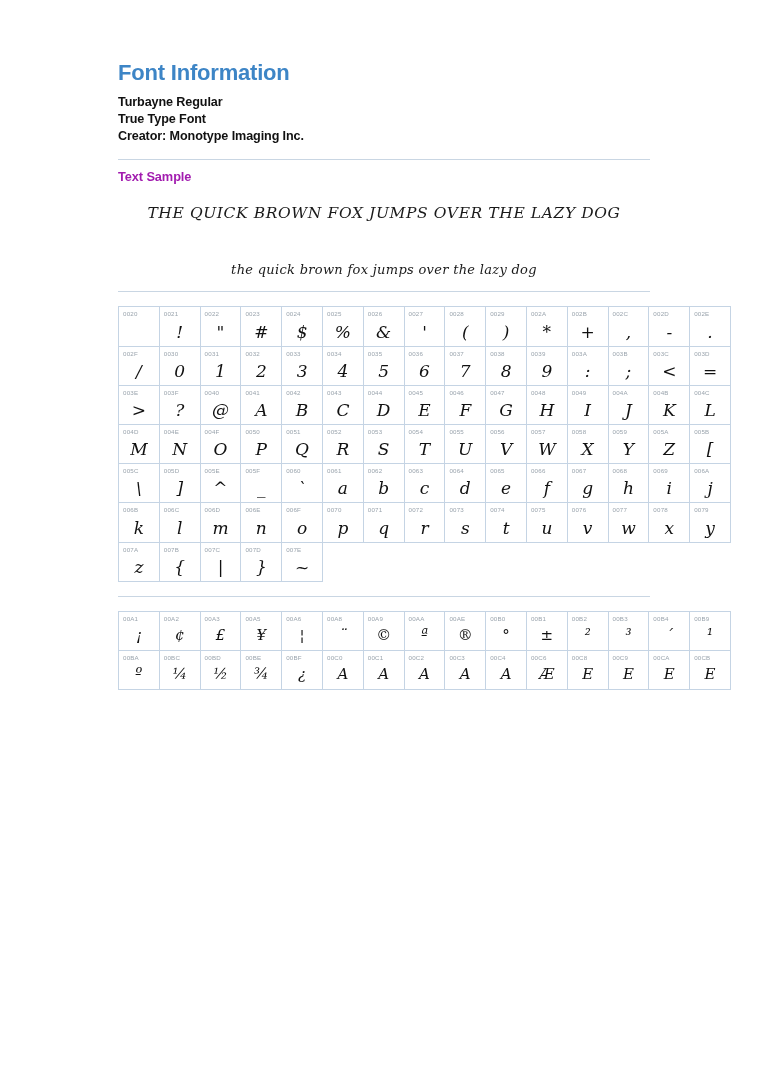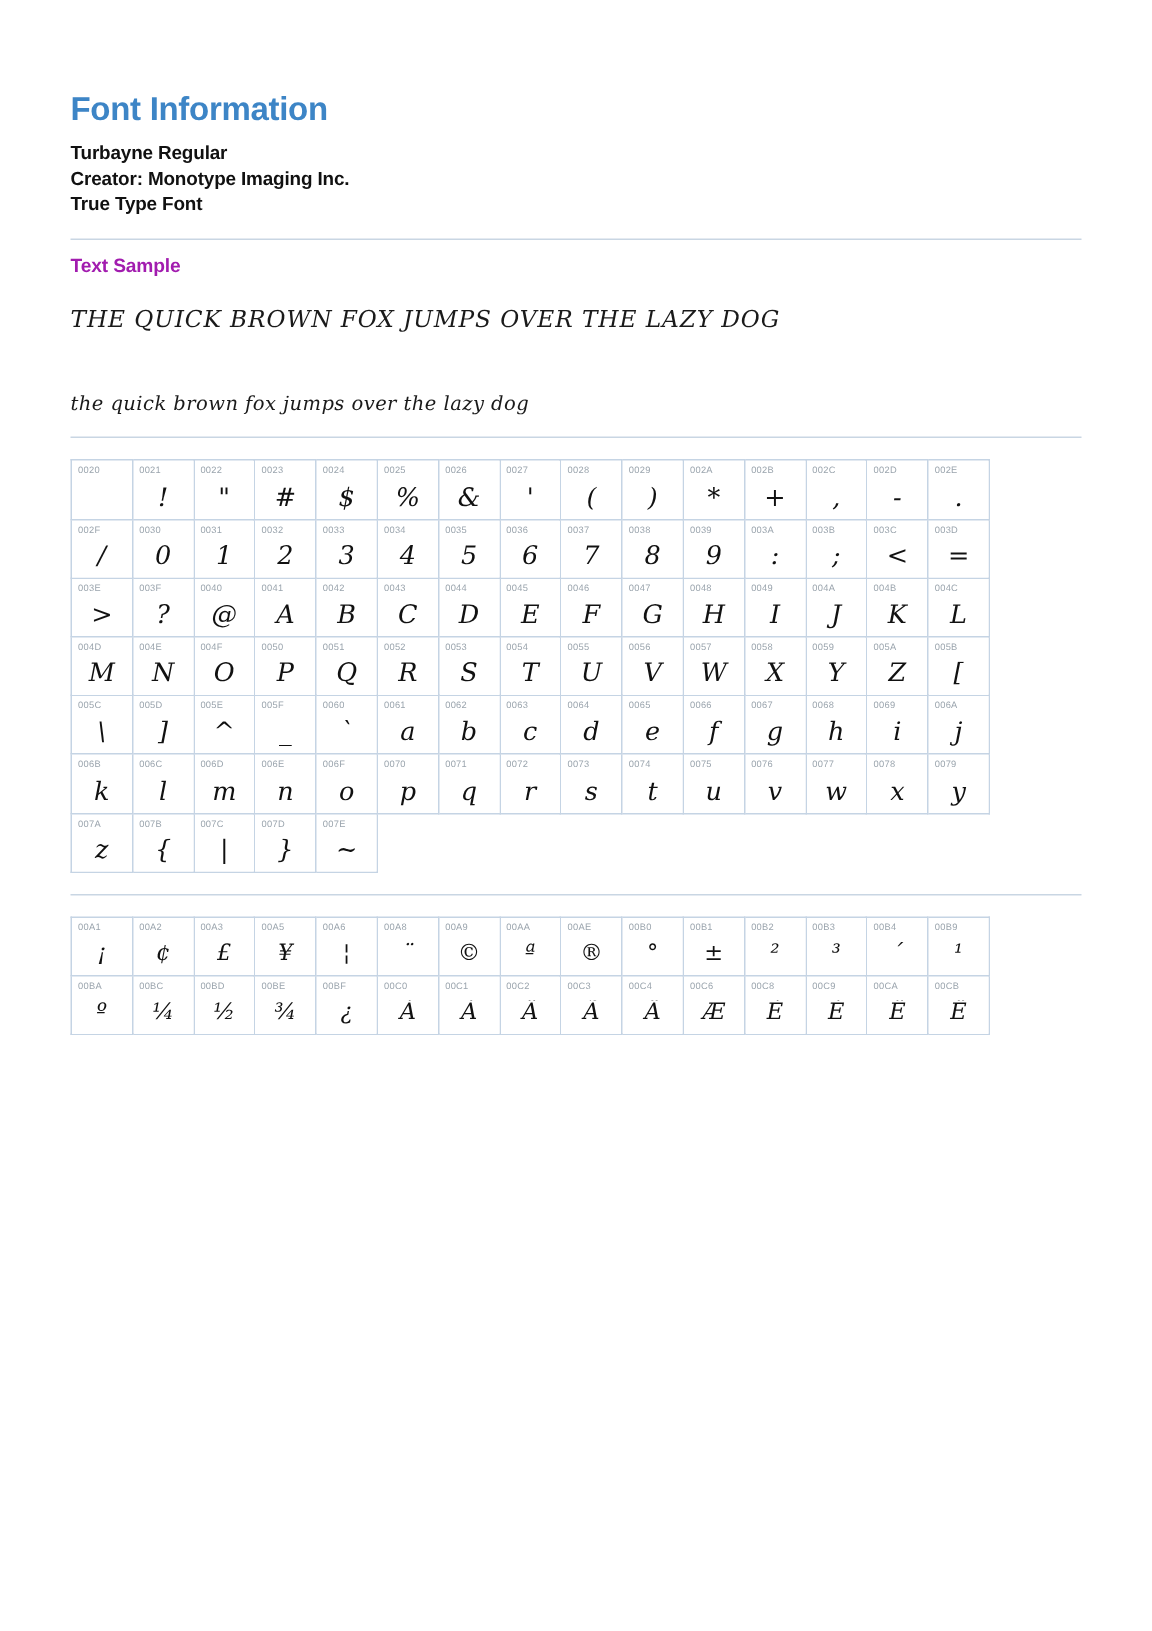--- a/index.html
+++ b/index.html
@@ -8,21 +8,21 @@
     width: 768px;
     height: 1087px;
     background: #ffffff;
     font-family: "Liberation Sans", sans-serif;
     color: #000000;
     overflow: hidden;
   }
   .page {
     width: 768px;
     height: 1087px;
-    padding: 0 47px;
+    padding: 0 118px;
     position: relative;
   }
 
   
   .doc-title {
     font-size: 22px;
     font-weight: bold;
     color: #3d85c6;
     letter-spacing: -0.2px;
     margin: 0;
@@ -52,20 +52,21 @@
     font-size: 12.8px;
     font-weight: bold;
     color: #a21caf;
     margin: 9px 0 0 0;
     letter-spacing: -0.1px;
   }
 
   
   .samples { padding-top: 12px; }
   .sample {
+    text-align: center;
     font-family: "DejaVu Serif", serif;
     font-style: italic;
     color: #1a1a1a;
     white-space: nowrap;
   }
   .sample-upper {
     font-size: 15.5px;
     letter-spacing: 0.6px;
     margin-top: 8px;
   }
@@ -123,22 +124,22 @@
 </style>
 </head>
 <body>
 
 <div class="page">
 
   <h1 class="doc-title">Font Information</h1>
 
   <ul class="meta-list">
     <li>Turbayne Regular</li>
+    <li>True Type Font</li>
     <li>Creator: Monotype Imaging Inc.</li>
-    <li>True Type Font</li>
   </ul>
 
   <hr class="rule">
   <h2 class="section-title">Text Sample</h2>
 
   <div class="samples">
     <div class="sample sample-upper">THE QUICK BROWN FOX JUMPS OVER THE LAZY DOG</div>
     <div class="sample sample-lower">the quick brown fox jumps over the lazy dog</div>
   </div>
 

